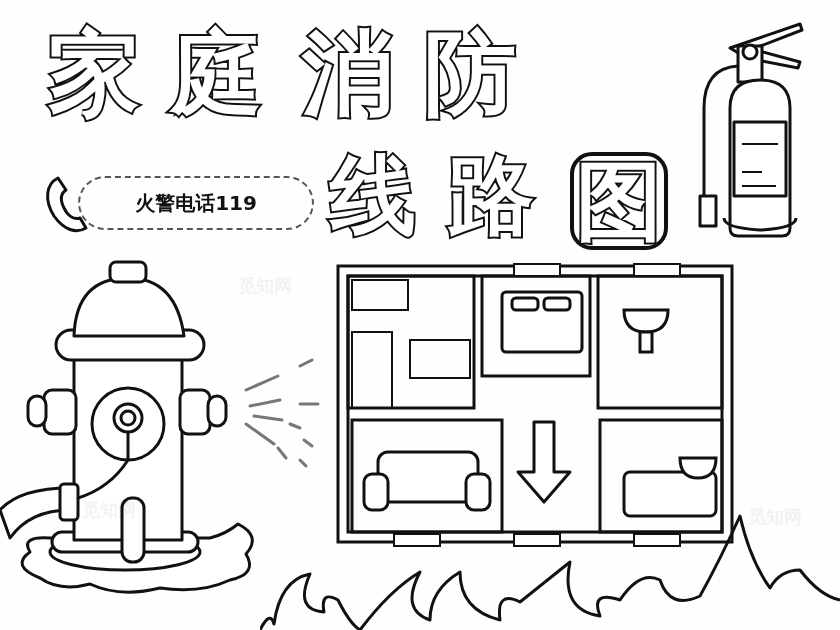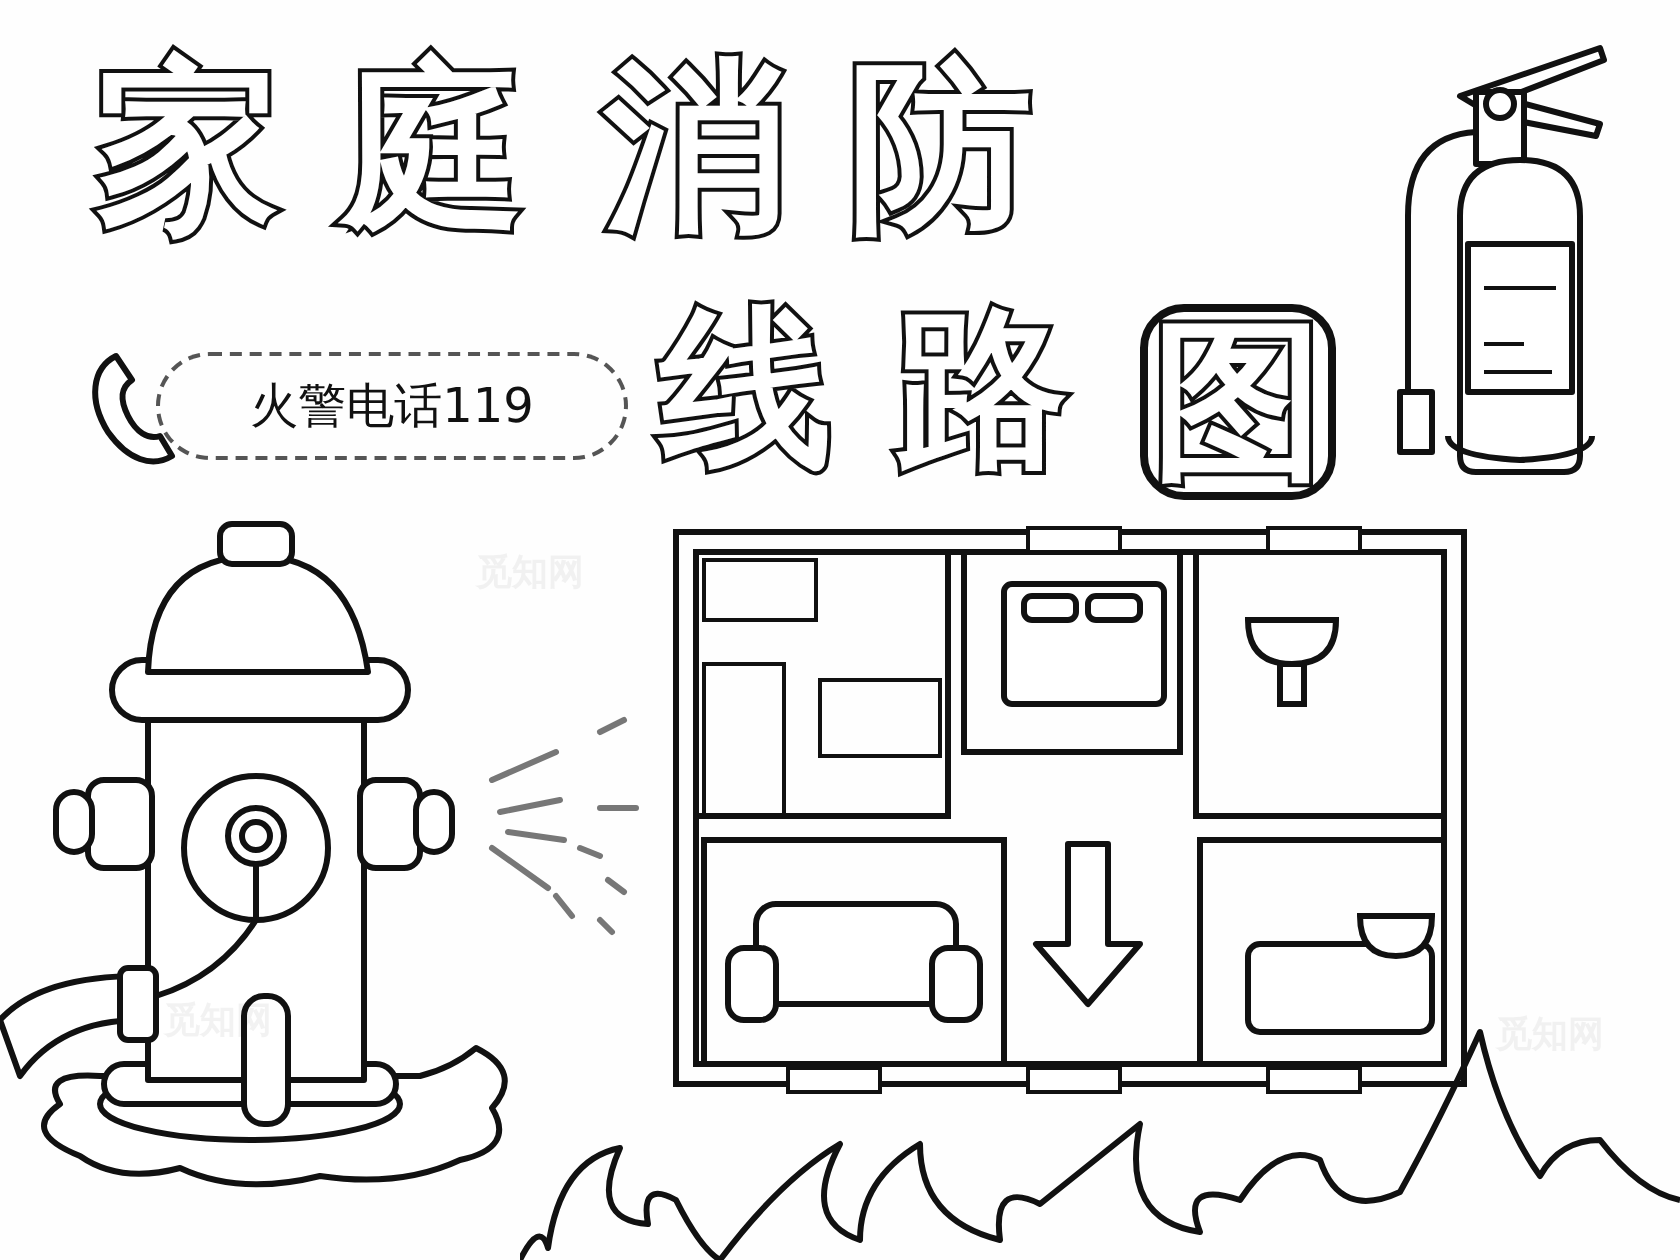--- a/index.html
+++ b/index.html
@@ -2,21 +2,21 @@
 <html><head>
 <meta charset="utf-8">
 <style>
   html,body{margin:0;padding:0;background:#fefefe;}
   body{width:840px;height:630px;position:relative;overflow:hidden;font-family:"DejaVu Sans",sans-serif;}
   .title-char{position:absolute;font-family:"DejaVu Sans",sans-serif;font-weight:bold;color:#fff;
     -webkit-text-stroke:4px #111;paint-order:stroke fill;line-height:1;}
   .t1{font-size:92px;top:28px;}
   .t2{font-size:86px;top:152px;}
   .hotline{position:absolute;left:78px;top:176px;width:236px;height:54px;border:2px dashed #555;border-radius:28px;
-    display:flex;align-items:center;justify-content:center;font-size:24px;font-weight:normal;color:#111;box-sizing:border-box;}
+    display:flex;align-items:center;justify-content:center;font-size:20px;font-weight:bold;color:#111;box-sizing:border-box;}
   .phone{position:absolute;left:38px;top:170px;width:60px;height:70px;}
   svg{position:absolute;}
   .watermark{position:absolute;color:rgba(0,0,0,0.05);font-size:18px;font-weight:bold;}
 </style>
 </head>
 <body>
 
 <div>
   <span class="title-char t1" style="left:48px">家</span>
   <span class="title-char t1" style="left:170px">庭</span>

